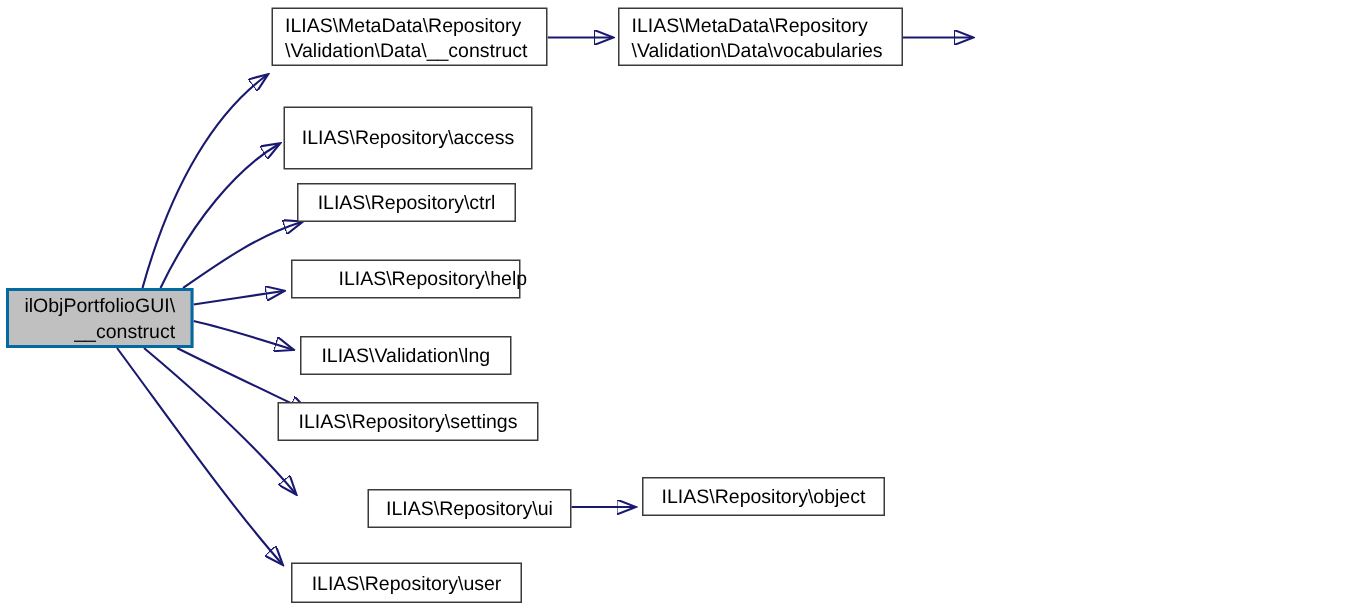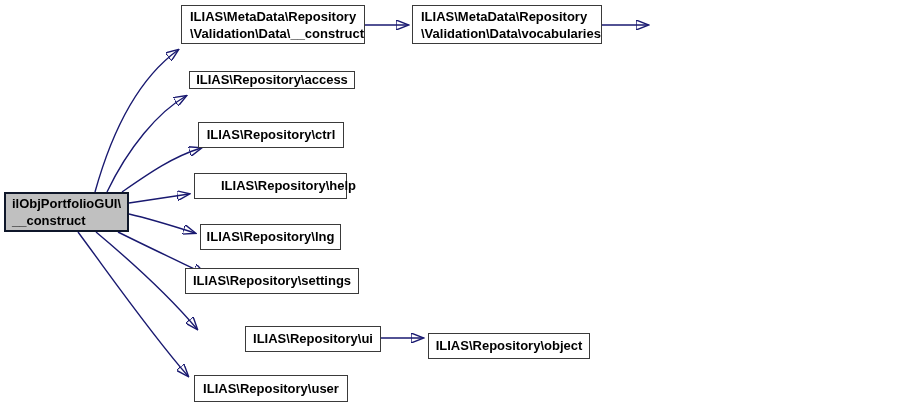--- a/index.html
+++ b/index.html
@@ -31,40 +31,39 @@
     position: absolute;
     box-sizing: border-box;
     background: #ffffff;
     border: 1.4px solid #3a3a3a;
     color: #000000;
     font-size: 13px;
     display: flex;
     align-items: center;
     justify-content: center;
     cursor: pointer;
-    font-weight: bold;
   }
   .node .node-label {
     white-space: pre-line;
     line-height: 17px;
     display: block;
   }
   .node.single .node-label {
     white-space: nowrap;
     line-height: 24px;
   }
   .node.two-line {
     justify-content: flex-start;
     padding-left: 8px;
     text-align: left;
   }
   .node.main-node {
     background: #c0c0c0;
-    border: 2px solid #0f172a;
-    text-align: left;
+    border: 2px solid #0369a1;
+    text-align: right;
     justify-content: center;
     padding-left: 0;
   }
 </style>
 </head>
 <body>
 
 <div class="graph-canvas">
 
   <svg class="edges-layer" width="912" height="407" viewBox="0 0 912 407" xmlns="http://www.w3.org/2000/svg">
@@ -95,45 +94,45 @@
     <span class="node-label">ILIAS\MetaData\Repository
 \Validation\Data\__construct</span>
   </div>
 
   <div class="node two-line" style="left:412px; top:5px; width:190px; height:39px;">
     <span class="node-label">ILIAS\MetaData\Repository
 \Validation\Data\vocabularies</span>
   </div>
 
 
-  <div class="node single" style="left:189px; top:71px; width:166px; height:18px;text-align:center;">
+  <div class="node single" style="left:189px; top:71px; width:166px; height:42px;text-align:center;">
     <span class="node-label">ILIAS\Repository\access</span>
   </div>
 
   <div class="node single" style="left:198px; top:122px; width:146px; height:26px;">
     <span class="node-label">ILIAS\Repository\ctrl</span>
   </div>
 
   <div class="node single" style="left:194px; top:173px; width:153px; height:26px;padding-left:36px;">
     <span class="node-label">ILIAS\Repository\help</span>
   </div>
 
   <div class="node single" style="left:200px; top:224px; width:141px; height:26px;">
-    <span class="node-label">ILIAS\Repository\lng</span>
+    <span class="node-label">ILIAS\Validation\lng</span>
   </div>
 
   <div class="node single" style="left:185px; top:268px; width:174px; height:26px;">
     <span class="node-label">ILIAS\Repository\settings</span>
   </div>
 
   <div class="node single" style="left:203px; top:326px; width:136px; height:26px;margin-left:42px;">
     <span class="node-label">ILIAS\Repository\ui</span>
   </div>
 
   <div class="node single" style="left:194px; top:375px; width:154px; height:27px;">
     <span class="node-label">ILIAS\Repository\user</span>
   </div>
 
-  <div class="node single" style="left:428px; top:333px; width:162px; height:26px;align-items:center;">
+  <div class="node single" style="left:428px; top:318px; width:162px; height:26px;align-items:center;">
     <span class="node-label">ILIAS\Repository\object</span>
   </div>
 
 </div>
 
 </body></html>

